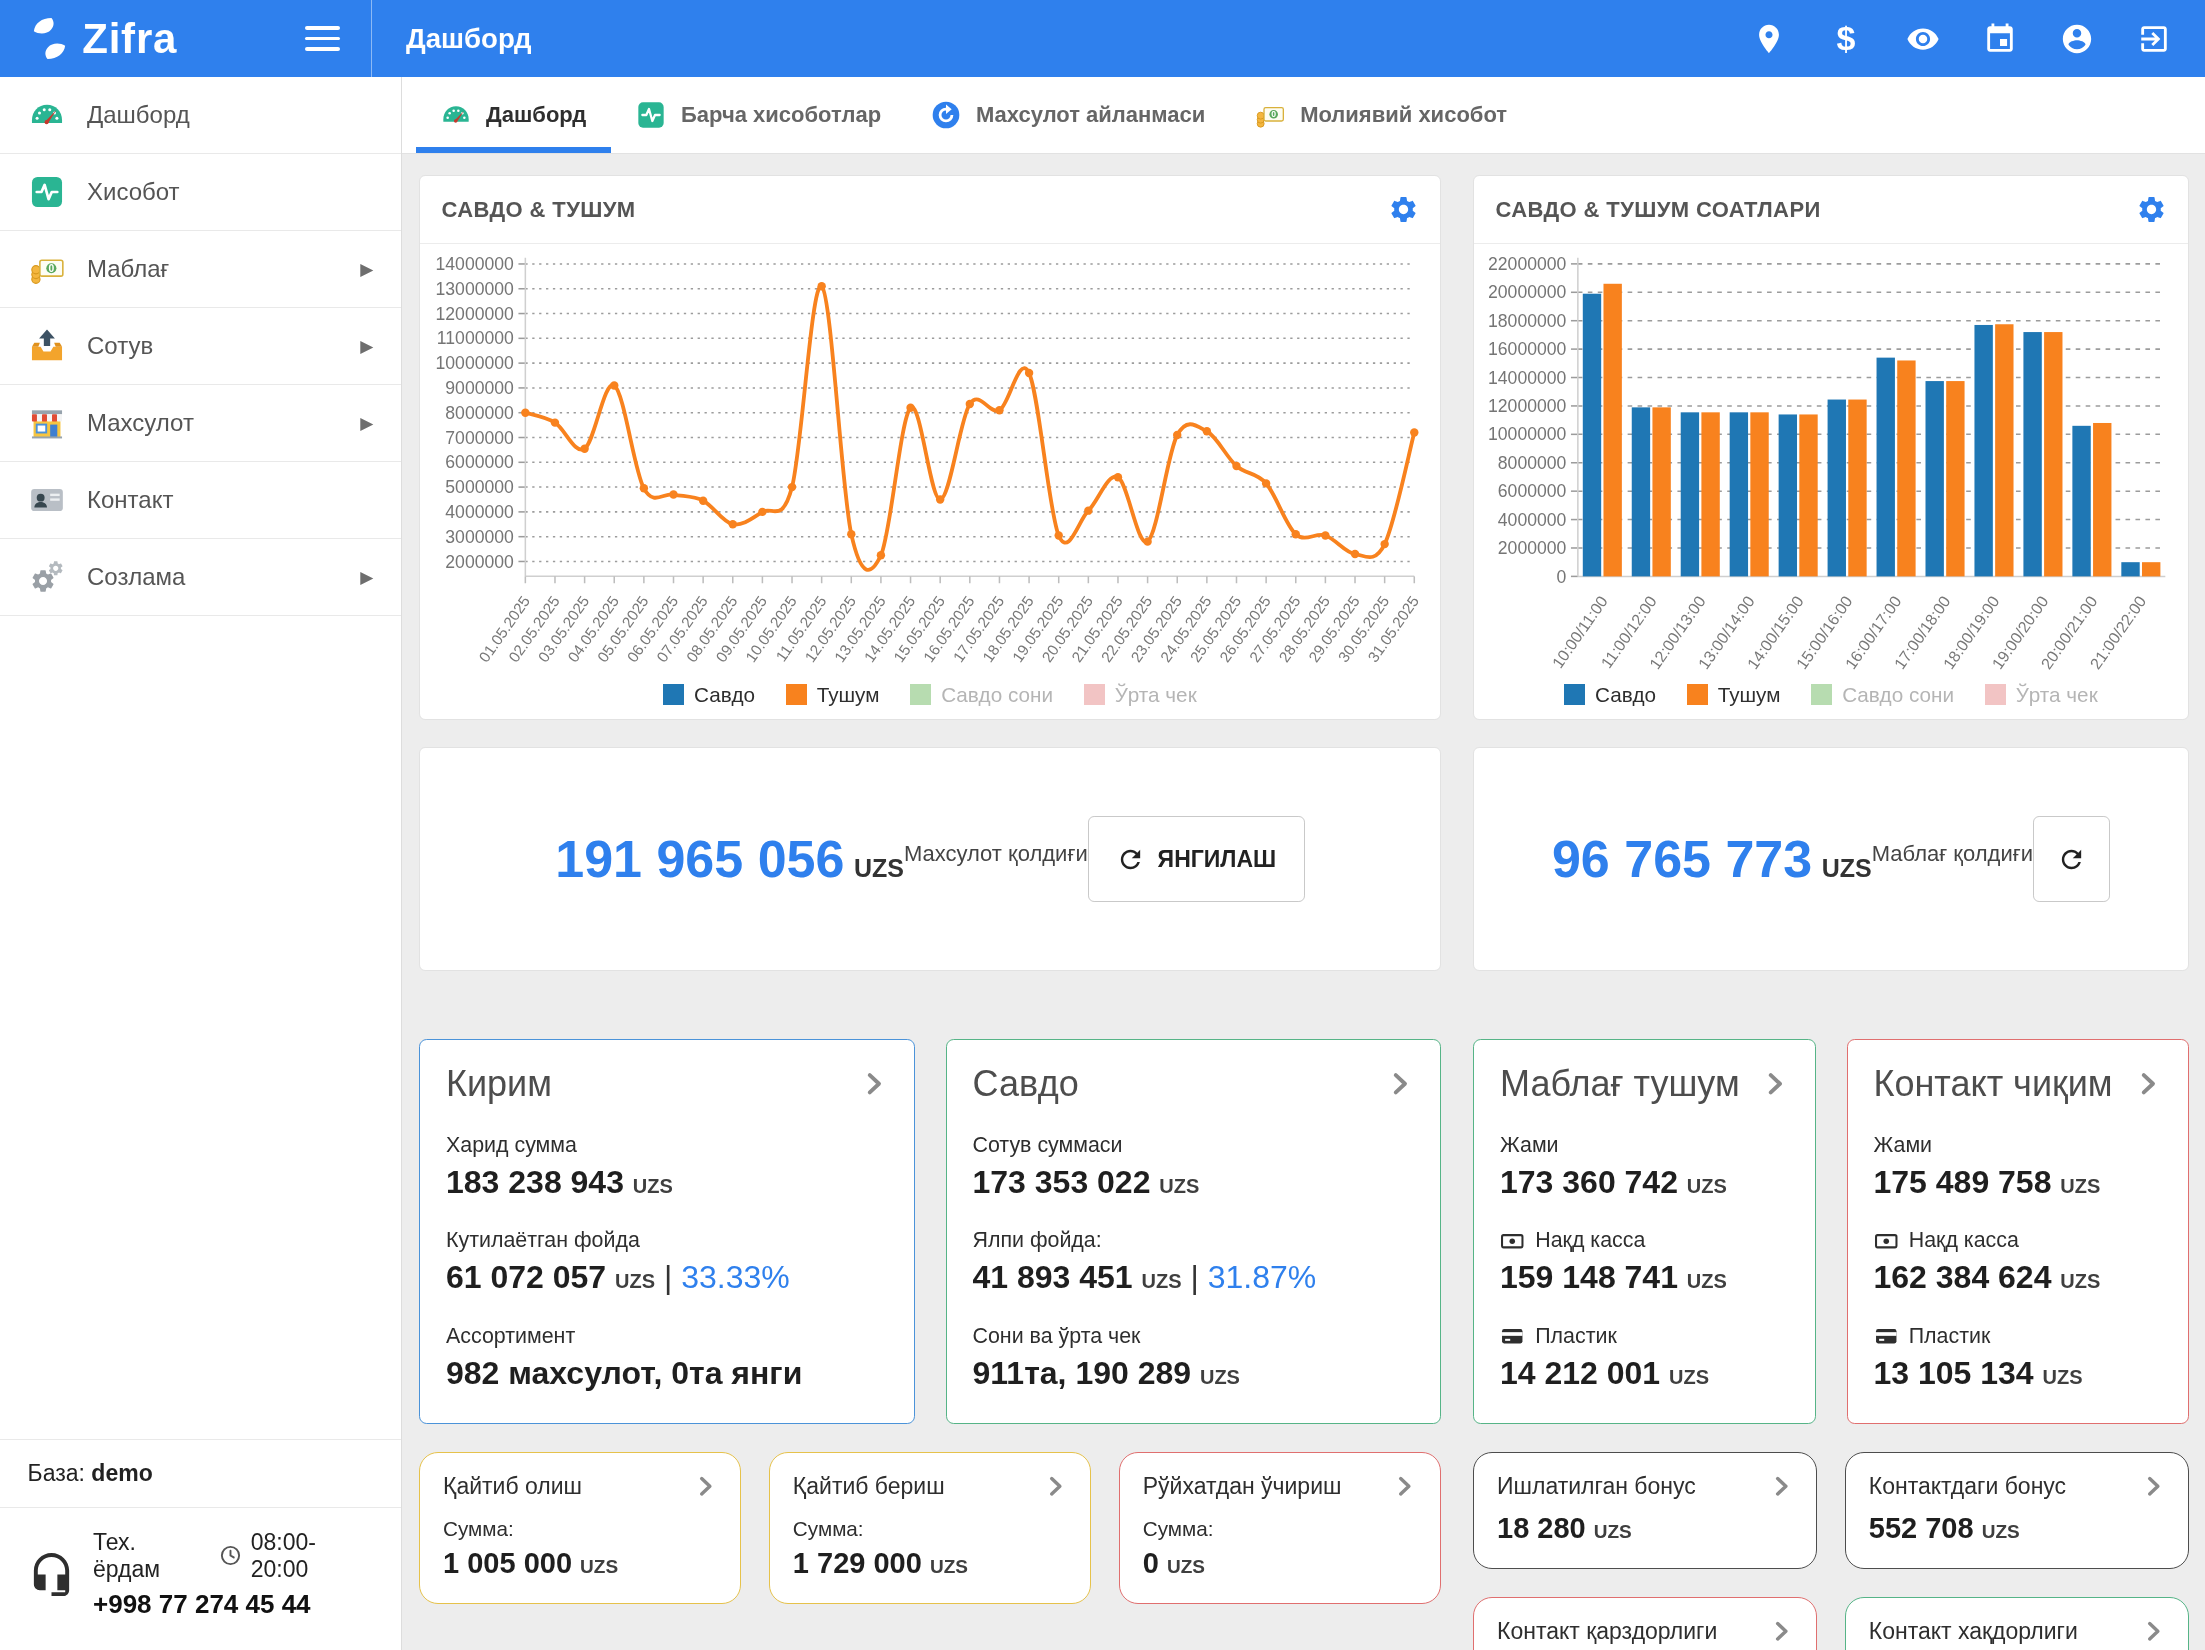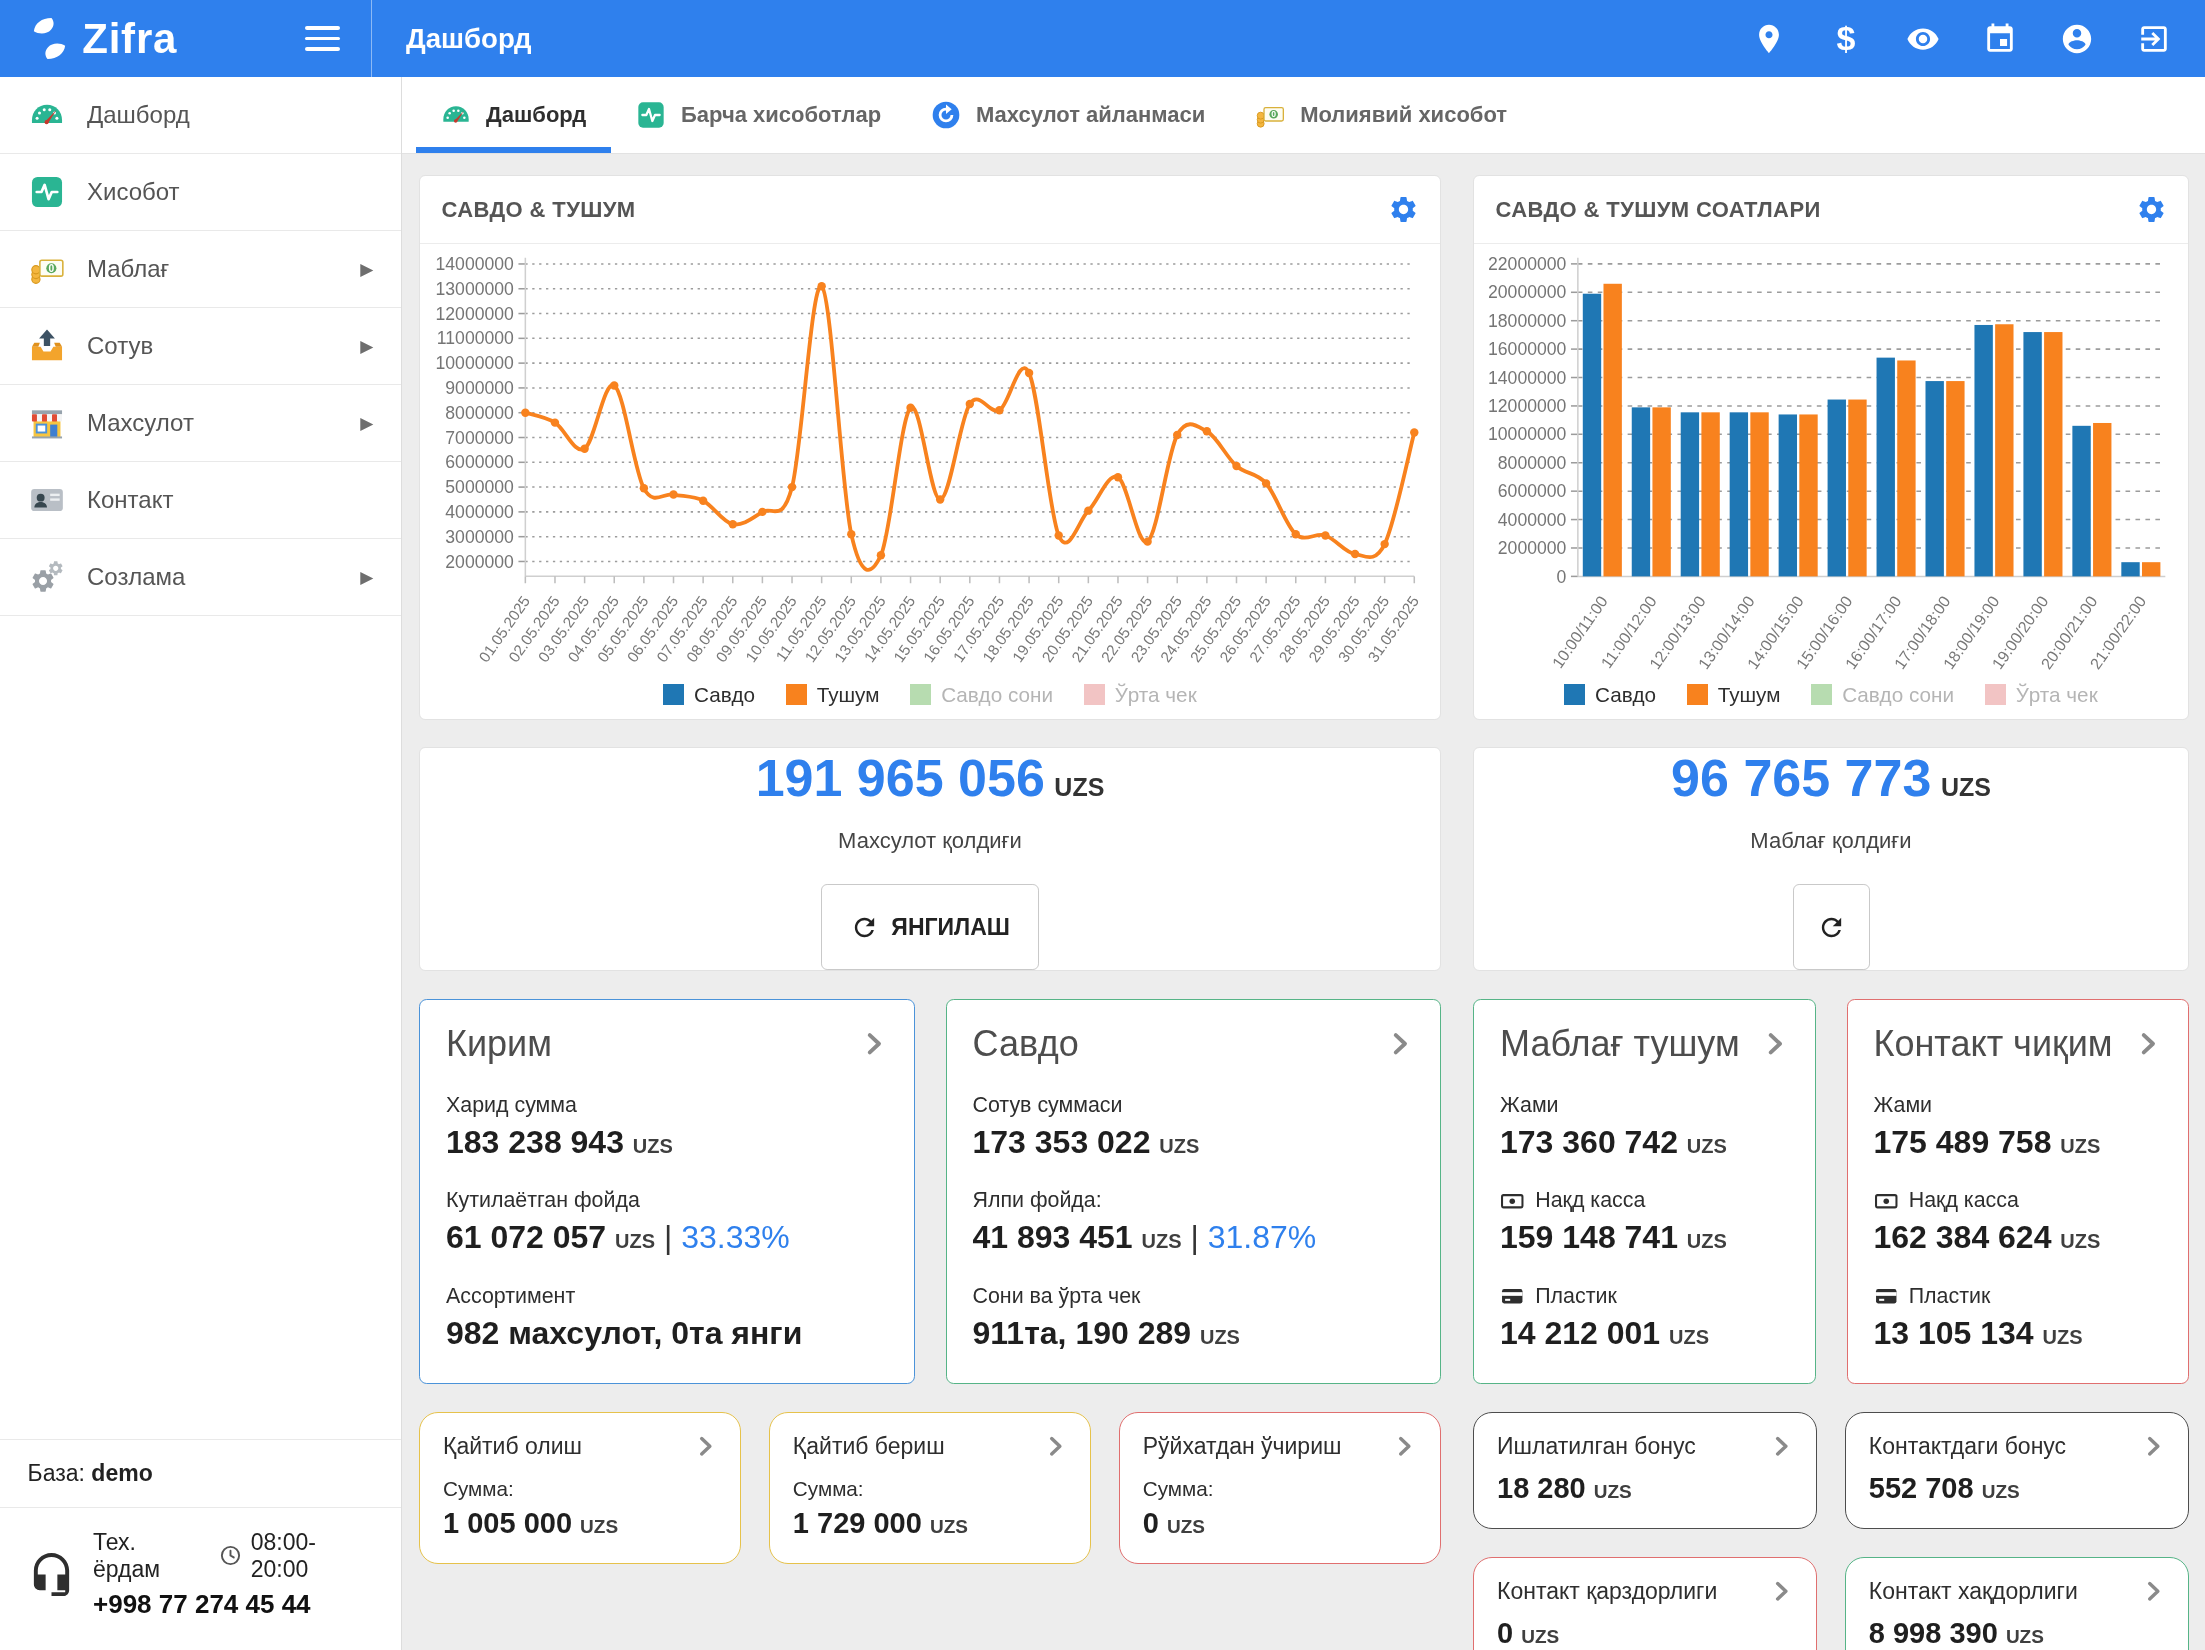--- a/index.html
+++ b/index.html
@@ -58,30 +58,30 @@
   .card-head h3 { font-size: 22px; color: #555; letter-spacing: 0.4px; font-weight: bold; }
   .gear { background: none; border: none; cursor: pointer; }
   .gear svg { width: 31px; height: 31px; fill: #2f80ed; }
   .chart-body { padding: 3.1px 15.3px 0; }
   .legend { display: flex; justify-content: center; gap: 31px; padding: 6.1px 0 12.3px; font-size: 20.7px; color: #2e2e2e; }
   .lg-item { display: flex; align-items: center; gap: 10px; cursor: pointer; }
   .lg-item .sw { width: 20.7px; height: 20.7px; display: inline-block; }
   .lg-item.off { color: #b5b5b5; }
 
   
-  .sum-card { height: 224px; display: flex; flex-direction: column; align-items: center; justify-content: space-between; }
+  .sum-card { height: 224px; display: flex; flex-direction: row; align-items: center; justify-content: center; }
   .big-num { font-size: 52px; font-weight: bold; color: #2f80ed; }
   .big-cur { font-size: 25px; color: #333; font-weight: bold; margin-left: 6.1px; }
   .sum-label { font-size: 22px; color: #444; margin: 10.7px 0 21.4px; }
   .refresh-btn { display: inline-flex; align-items: center; justify-content: center; gap: 12.3px; height: 86px; padding: 0 27.6px; background: #fff; border: 0.8px solid #c9c9c9; border-radius: 6.1px; font-size: 23px; font-weight: bold; color: #222; cursor: pointer; font-family: inherit; }
   .refresh-btn svg { width: 29px; height: 29px; fill: #222; }
   .refresh-btn.icon-only { width: 77px; padding: 0; }
 
   
-  .info-row { display: flex; gap: 31px; }
+  .info-row { display: flex; gap: 31px; margin-top: 40px; }
   .icard { flex: 1; padding: 23px 26px 31px; border-radius: 7.7px; border-width: 1.5px; border-style: solid; background: #fff; cursor: pointer; }
   .icard h2 { font-size: 36px; color: #4d4d4d; font-weight: 400; display: flex; justify-content: space-between; align-items: center; }
   .chev svg { width: 27.6px; height: 27.6px; }
   .irow { margin-top: 27.6px; }
   .ilabel { font-size: 21.4px; color: #2e2e2e; display: flex; gap: 10.7px; align-items: center; }
   .ilabel svg { width: 24.5px; height: 24.5px; }
   .ival { font-size: 32px; font-weight: bold; color: #1f1f1f; margin-top: 6.1px; }
   .ival .unit { font-size: 20px; color: #3f3f3f; }
   .ival .sep { font-weight: 400; color: #333; }
   .ival .pct { color: #2f80ed; font-weight: 400; }

